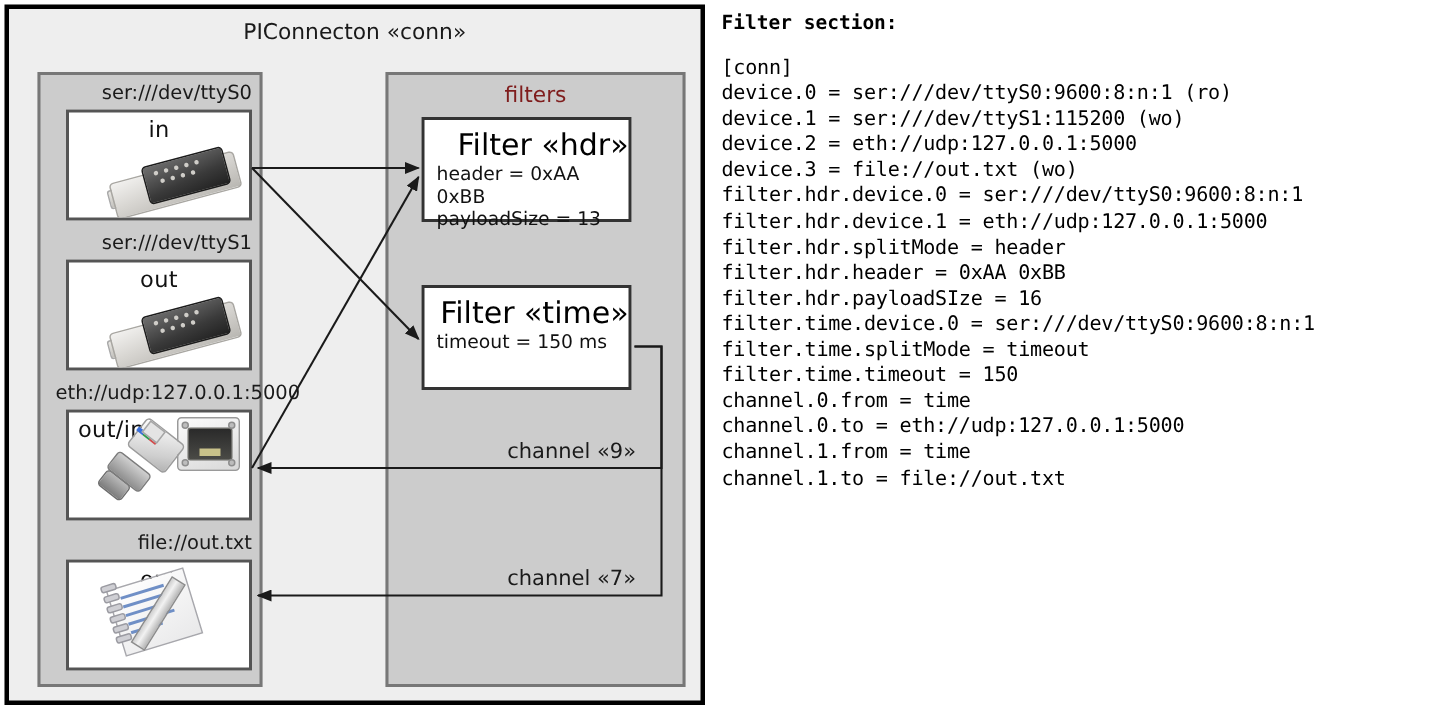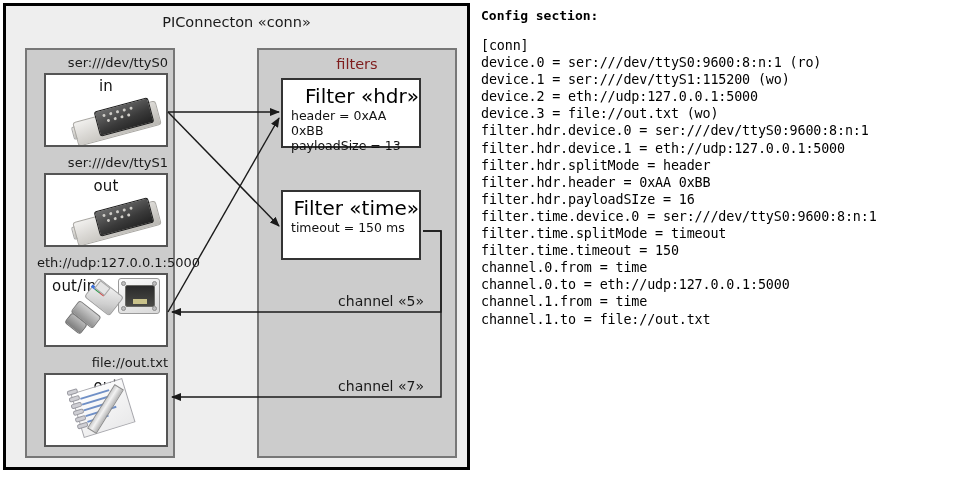--- a/index.html
+++ b/index.html
@@ -311,21 +311,21 @@
     </div>
   </div>
 
   <div class="filt" style="left:281px;top:190px;width:140px;height:70px;">
     <div class="filt-title">Filter «time»</div>
     <div class="filt-body">
       <div>timeout = 150 ms</div>
     </div>
   </div>
 
-  <div class="chan-label" style="left:280px;top:293px;width:144px;">channel «5»</div>
+  <div class="chan-label" style="left:280px;top:293px;width:144px;">channel «9»</div>
   <div class="chan-label" style="left:280px;top:378px;width:144px;">channel «7»</div>
 
   <svg id="wires" viewBox="0 0 470 470">
     <defs>
       <marker id="ah" markerWidth="10" markerHeight="8" refX="9" refY="4" orient="auto" markerUnits="userSpaceOnUse">
         <path d="M0,0 L10,4 L0,8 z" fill="#1a1a1a"></path>
       </marker>
     </defs>
     <g stroke="#1a1a1a" stroke-width="1.4" fill="none">
 
@@ -335,21 +335,21 @@
 
       <path d="M168,312 L279,118" marker-end="url(#ah)"></path>
 
       <path d="M423,231 L441,231 L441,312 L172,312" marker-end="url(#ah)"></path>
 
       <path d="M423,231 L441,231 L441,397 L172,397" marker-end="url(#ah)"></path>
     </g>
   </svg>
 
   <div class="config">
-    <div class="config-head">Config section:</div>
+    <div class="config-head">Filter section:</div>
     <div class="config-body">[conn]
 device.0 = ser:///dev/ttyS0:9600:8:n:1 (ro)
 device.1 = ser:///dev/ttyS1:115200 (wo)
 device.2 = eth://udp:127.0.0.1:5000
 device.3 = file://out.txt (wo)
 filter.hdr.device.0 = ser:///dev/ttyS0:9600:8:n:1
 filter.hdr.device.1 = eth://udp:127.0.0.1:5000
 filter.hdr.splitMode = header
 filter.hdr.header = 0xAA 0xBB
 filter.hdr.payloadSIze = 16

